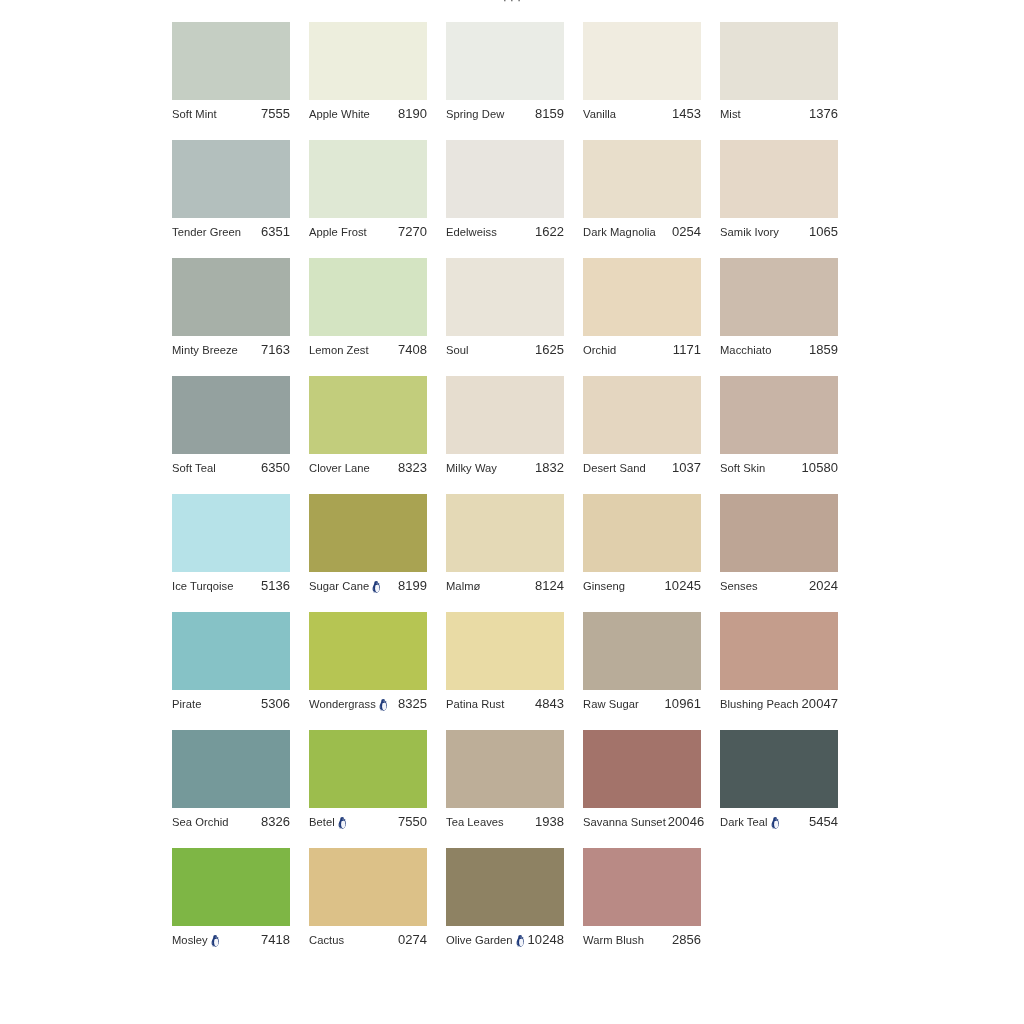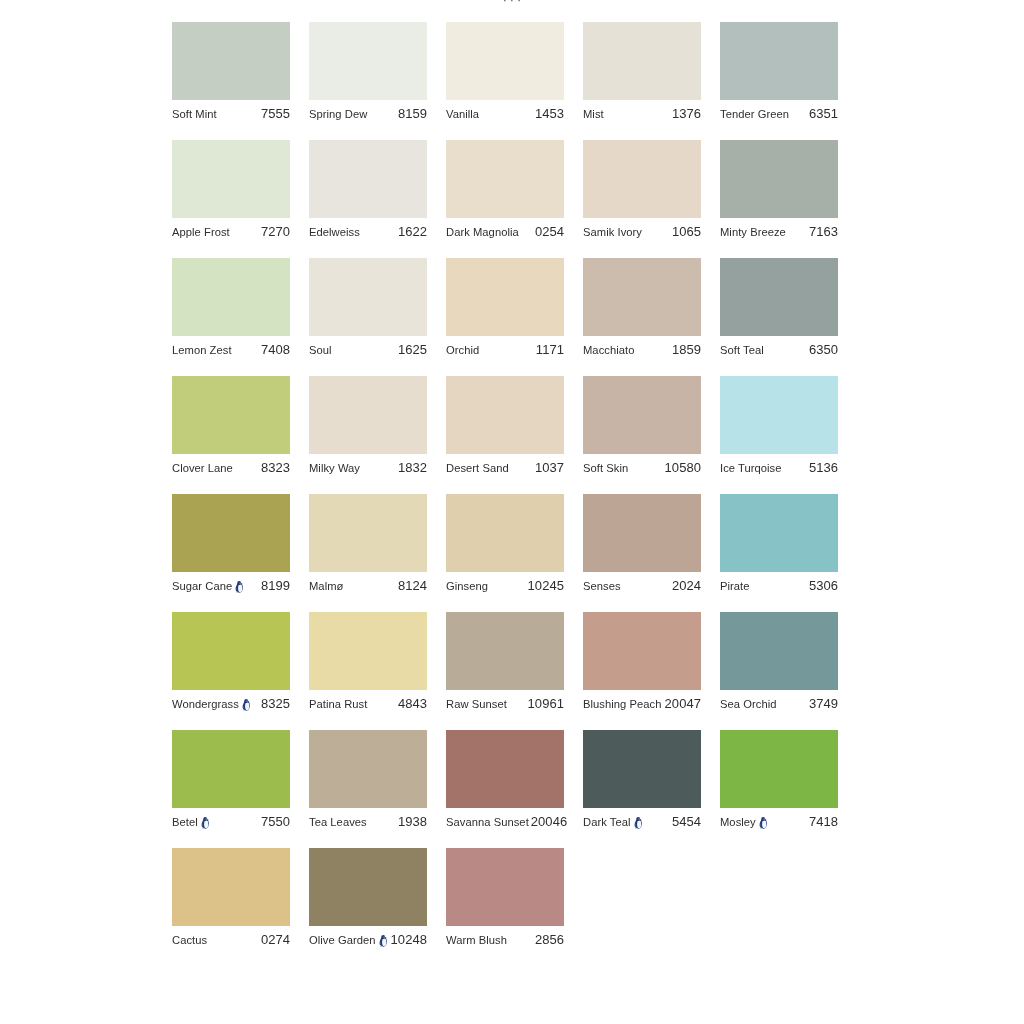--- a/index.html
+++ b/index.html
@@ -118,20 +118,29 @@
       <div class="cell">
         <div class="swatch" title="Soft Mint" style="background-color: rgb(197, 206, 195);"></div>
         <div class="caption">
           <span class="name-wrap">
             <span class="cname">Soft Mint</span>
           </span>
           <span class="ccode">7555</span>
         </div>
       </div>
       <div class="cell">
+        <div class="swatch" title="Apple White" style="background-color: rgb(237, 238, 221);"></div>
+        <div class="caption">
+          <span class="name-wrap">
+            <span class="cname">Apple White</span>
+          </span>
+          <span class="ccode">8190</span>
+        </div>
+      </div>
+      <div class="cell">
         <div class="swatch" title="Spring Dew" style="background-color: rgb(234, 236, 230);"></div>
         <div class="caption">
           <span class="name-wrap">
             <span class="cname">Spring Dew</span>
           </span>
           <span class="ccode">8159</span>
         </div>
       </div>
       <div class="cell">
         <div class="swatch" title="Vanilla" style="background-color: rgb(240, 236, 224);"></div>
@@ -377,41 +386,41 @@
           <span class="name-wrap">
             <span class="cname">Patina Rust</span>
           </span>
           <span class="ccode">4843</span>
         </div>
       </div>
       <div class="cell">
         <div class="swatch" title="Raw Canvas" style="background-color: rgb(184, 172, 153);"></div>
         <div class="caption">
           <span class="name-wrap">
-            <span class="cname">Raw Sunset</span>
+            <span class="cname">Raw Sugar</span>
           </span>
           <span class="ccode">10961</span>
         </div>
       </div>
       <div class="cell">
         <div class="swatch" title="Blushing Peach" style="background-color: rgb(196, 157, 140);"></div>
         <div class="caption">
           <span class="name-wrap">
             <span class="cname">Blushing Peach</span>
           </span>
           <span class="ccode">20047</span>
         </div>
       </div>
       <div class="cell">
         <div class="swatch" title="Sea Emerald" style="background-color: rgb(117, 153, 154);"></div>
         <div class="caption">
           <span class="name-wrap">
             <span class="cname">Sea Orchid</span>
           </span>
-          <span class="ccode">3749</span>
+          <span class="ccode">8326</span>
         </div>
       </div>
       <div class="cell">
         <div class="swatch" title="Betel" style="background-color: rgb(156, 189, 77);"></div>
         <div class="caption">
           <span class="name-wrap">
             <span class="cname">Betel</span>
             <span class="penguin">
               <svg viewBox="0 0 9 12" width="9" height="12" aria-hidden="true">
                 <ellipse cx="4.5" cy="6.6" rx="3.4" ry="5.1" fill="#1f3a7a"></ellipse>

